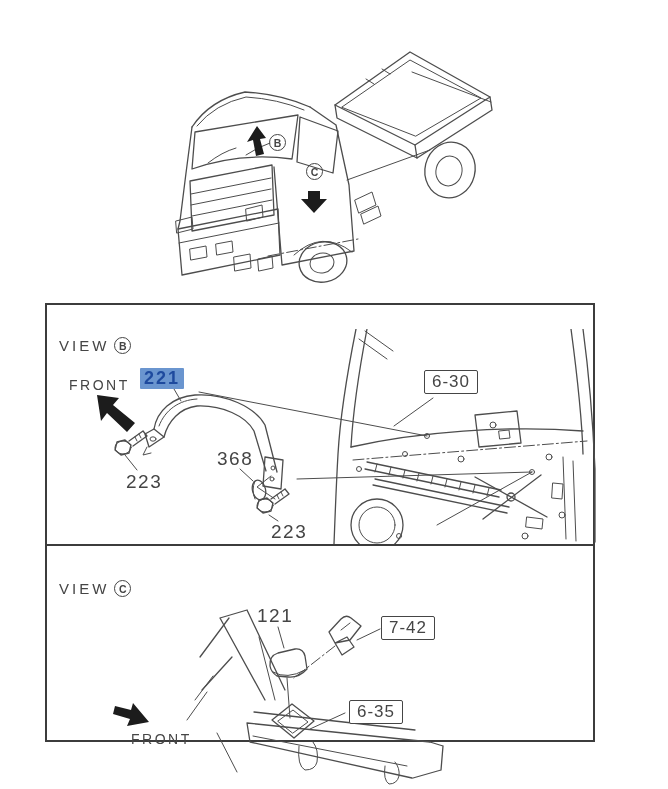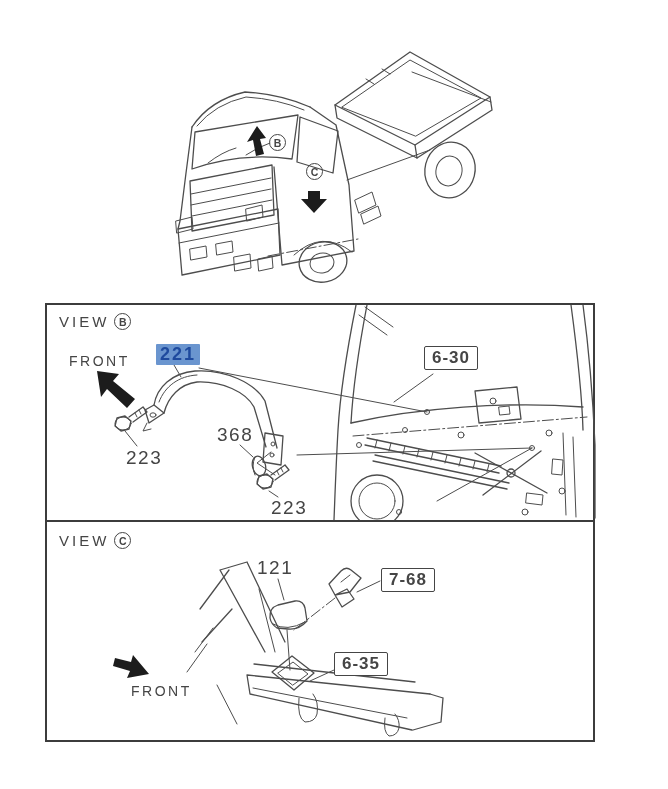--- a/index.html
+++ b/index.html
@@ -16,21 +16,21 @@
   }
   svg.art-svg{position:absolute;left:0;top:0;}
   .art *{fill:none;stroke:var(--line);stroke-width:1.3;stroke-linecap:round;stroke-linejoin:round;}
   .art .thin{stroke-width:1;}
   .art .solid{fill:#1c1c1c;stroke:none;}
   .art .dashdot{stroke-dasharray:11 3 2 3;}
   .panel{
     position:absolute;left:45px;top:303px;width:550px;height:439px;
     border:2px solid var(--ink-strong);box-sizing:border-box;background:#fff;
   }
-  .section{position:relative;width:100%;}
+  .section{position:relative;width:100%;margin-top:24px;}
   .section-b{height:215px;border-bottom:2px solid var(--ink-strong);box-sizing:content-box;}
   .section-c{height:218px;}
   .view-title{
     position:absolute;display:flex;align-items:center;gap:5px;
     font-size:15px;letter-spacing:3px;color:var(--ink);font-weight:500;z-index:3;
   }
   .circle-marker{
     display:inline-flex;align-items:center;justify-content:center;
     width:17px;height:17px;border:1.6px solid var(--ink);border-radius:50%;
     font-size:10.5px;letter-spacing:0;font-weight:bold;color:var(--ink);
@@ -46,21 +46,21 @@
     line-height:1;white-space:nowrap;z-index:3;cursor:pointer;
   }
   .hl-part{
     position:absolute;font-size:18px;letter-spacing:2px;font-weight:bold;
     background:var(--hl-bg);color:var(--hl-text);padding:1px 4px 2px;line-height:1;
     z-index:3;cursor:pointer;border-radius:1px;
   }
   .ref-box{
     position:absolute;border:1.7px solid var(--ink);padding:2px 7px 3px;
     font-size:17px;letter-spacing:1px;color:var(--ink);background:#fff;
-    line-height:1;z-index:3;cursor:pointer;border-radius:2px;white-space:nowrap;font-weight:bold;
+    line-height:1;z-index:3;cursor:pointer;border-radius:2px;white-space:nowrap;
   }
 </style>
 </head>
 <body>
 
 <div class="stage">
 
   <svg class="art-svg" style="left:150px;top:25px" width="380" height="275" viewBox="0 0 380 275">
     <g class="art">
 
@@ -171,21 +171,21 @@
 
           <path class="solid" d="M50,66 L72,69 L66,76 L88,94 L80,103 L60,84 L54,92 Z"></path>
         </g>
       </svg>
 
       <div class="view-title" style="left:12px;top:8px">
         <span>VIEW</span>
         <span class="circle-marker">B</span>
       </div>
       <div class="front-label" style="left:22px;top:49px">FRONT</div>
-      <div class="hl-part" style="left:109px;top:39px">221</div>
+      <div class="hl-part" style="left:93px;top:39px">221</div>
       <div class="part-label" style="left:170px;top:120px">368</div>
       <div class="part-label" style="left:79px;top:143px">223</div>
       <div class="part-label" style="left:224px;top:193px">223</div>
       <div class="ref-box" style="left:377px;top:41px">6-30</div>
     </div>
 
     <div class="section section-c">
       <svg class="art-svg" width="550" height="218" viewBox="0 0 550 218">
         <g class="art">
 
@@ -218,19 +218,19 @@
 
           <path class="solid" d="M68,136 L84,140 L86,133 L102,152 L80,156 L83,149 L66,144 Z"></path>
         </g>
       </svg>
 
       <div class="view-title" style="left:12px;top:10px">
         <span>VIEW</span>
         <span class="circle-marker">C</span>
       </div>
       <div class="part-label" style="left:210px;top:36px">121</div>
-      <div class="ref-box" style="left:334px;top:46px">7-68</div>
-      <div class="ref-box" style="left:287px;top:130px">6-35</div>
+      <div class="ref-box" style="left:334px;top:46px">7-42</div>
+      <div class="ref-box" style="left:302px;top:130px">6-35</div>
       <div class="front-label" style="left:84px;top:162px">FRONT</div>
     </div>
 
   </div>
 </div>
 
 </body></html>

